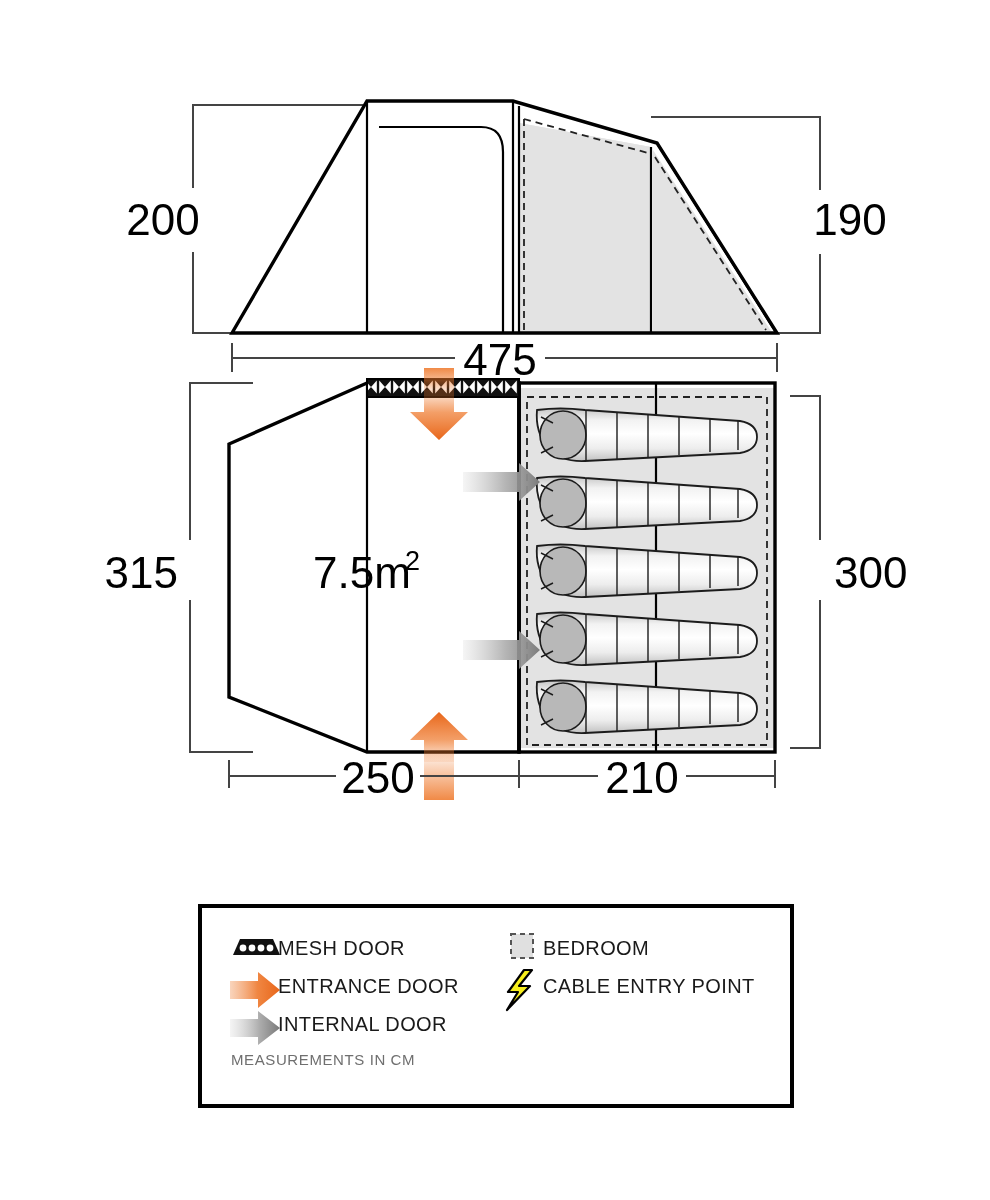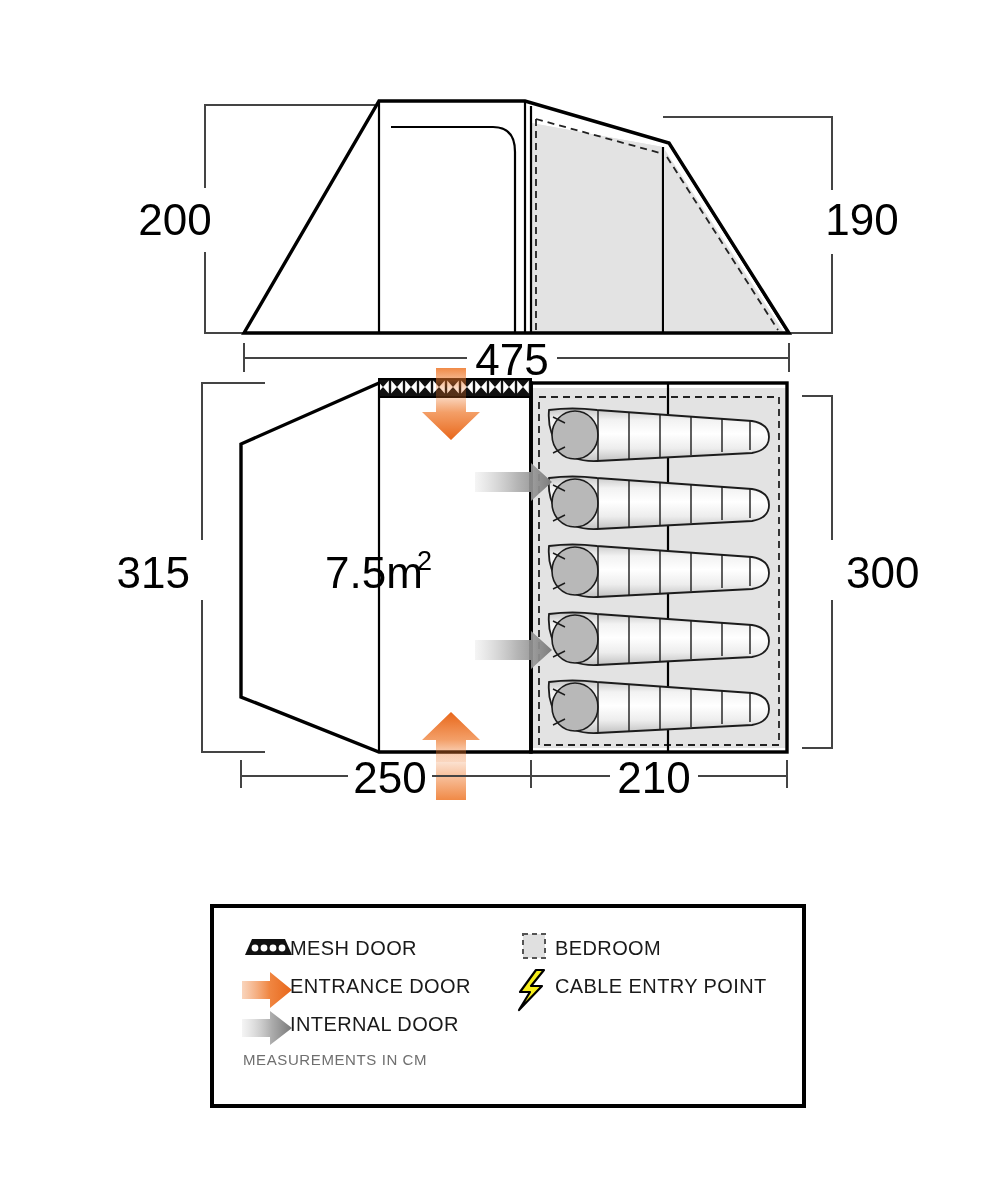--- a/index.html
+++ b/index.html
@@ -10,21 +10,20 @@
   body {
     width: 990px;
     height: 1200px;
     font-family: "Liberation Sans", sans-serif;
     overflow: hidden;
   }
   #diagram-root {
     position: relative;
     width: 800px;
     height: 1200px;
-    padding-left: 12px;
   }
   svg.plan {
     display: block;
     width: 990px;
     height: 1200px;
   }
   text { font-family: "Liberation Sans", sans-serif; }
   .dim-label {
     font-size: 44px;
     fill: #000000;

